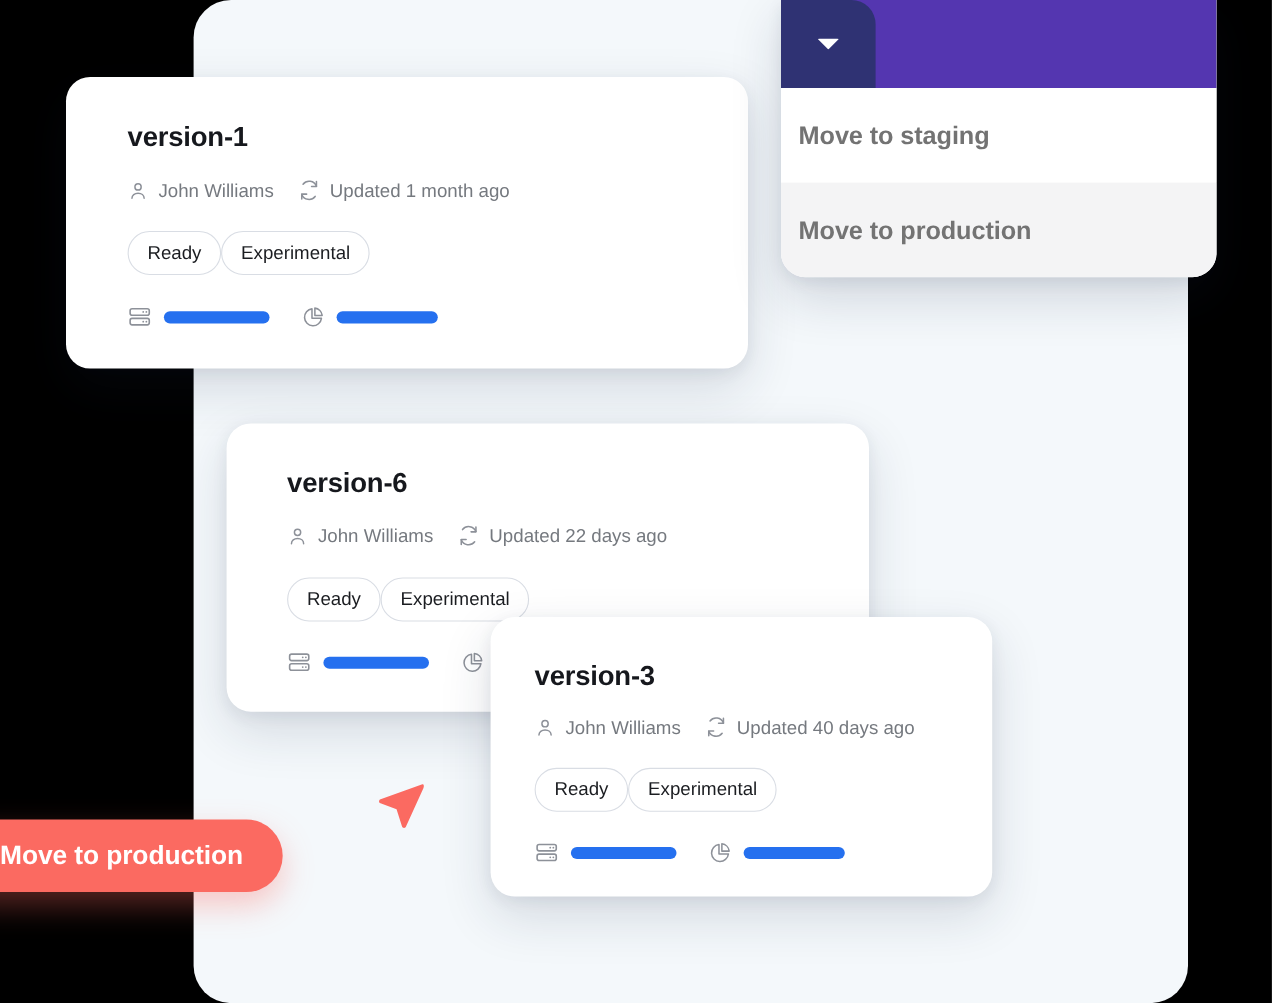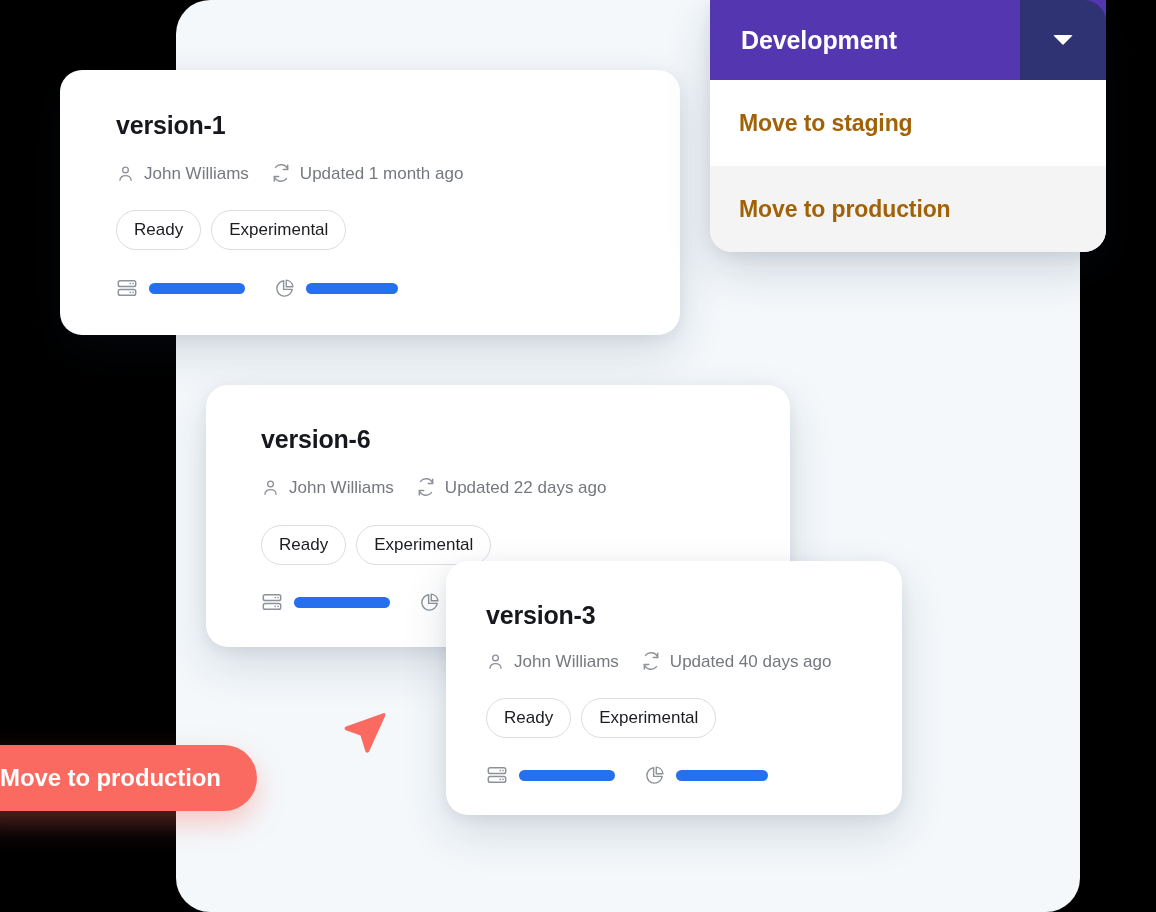--- a/index.html
+++ b/index.html
@@ -66,21 +66,20 @@
     white-space: nowrap;
   }
   .meta-item + .meta-item { margin-left: 12px; }
   .meta-text { color: #75797f; }
 
   .icon-svg { display: block; }
 
   .tag-row {
     display: flex;
     align-items: center;
-    gap: 10px;
   }
   .tag {
     border: 1.6px solid #d9dde4;
     border-radius: 999px;
     color: #1b1d21;
     font-size: 17px;
     line-height: 1;
     padding: 10px 17px 11px 17px;
     background: #fff;
     white-space: nowrap;
@@ -162,24 +161,24 @@
     width: 0; height: 0;
     border-left: 10px solid transparent;
     border-right: 10px solid transparent;
     border-top: 10px solid #ffffff;
     border-radius: 2px;
   }
   .dd-item {
     height: 86px;
     display: flex;
     align-items: center;
-    padding-left: 29px;
+    padding-left: 16px;
     font-size: 23px;
     font-weight: bold;
-    color: #a16207;
+    color: #737373;
     letter-spacing: -0.1px;
     background: #ffffff;
     box-sizing: border-box;
   }
   .dd-item.is-highlighted { background: #f4f4f5; }
 
   
   #action-pill {
     position: absolute;
     left: -48px;
@@ -379,21 +378,20 @@
             <path d="M14 2.4a8.6 8.6 0 0 1 7.6 7.6H14z"></path>
           </svg>
         </span>
         <span class="bar" style="width:92px"></span>
       </div>
     </div>
   </div>
 
   <div id="dropdown">
     <div class="dd-header">
-      <div class="dd-header-label">Development</div>
       <div class="dd-toggle">
         <span class="caret"></span>
       </div>
     </div>
     <div class="dd-item">Move to staging</div>
     <div class="dd-item is-highlighted">Move to production</div>
   </div>
 
   <div id="action-pill">Move to production</div>
 

